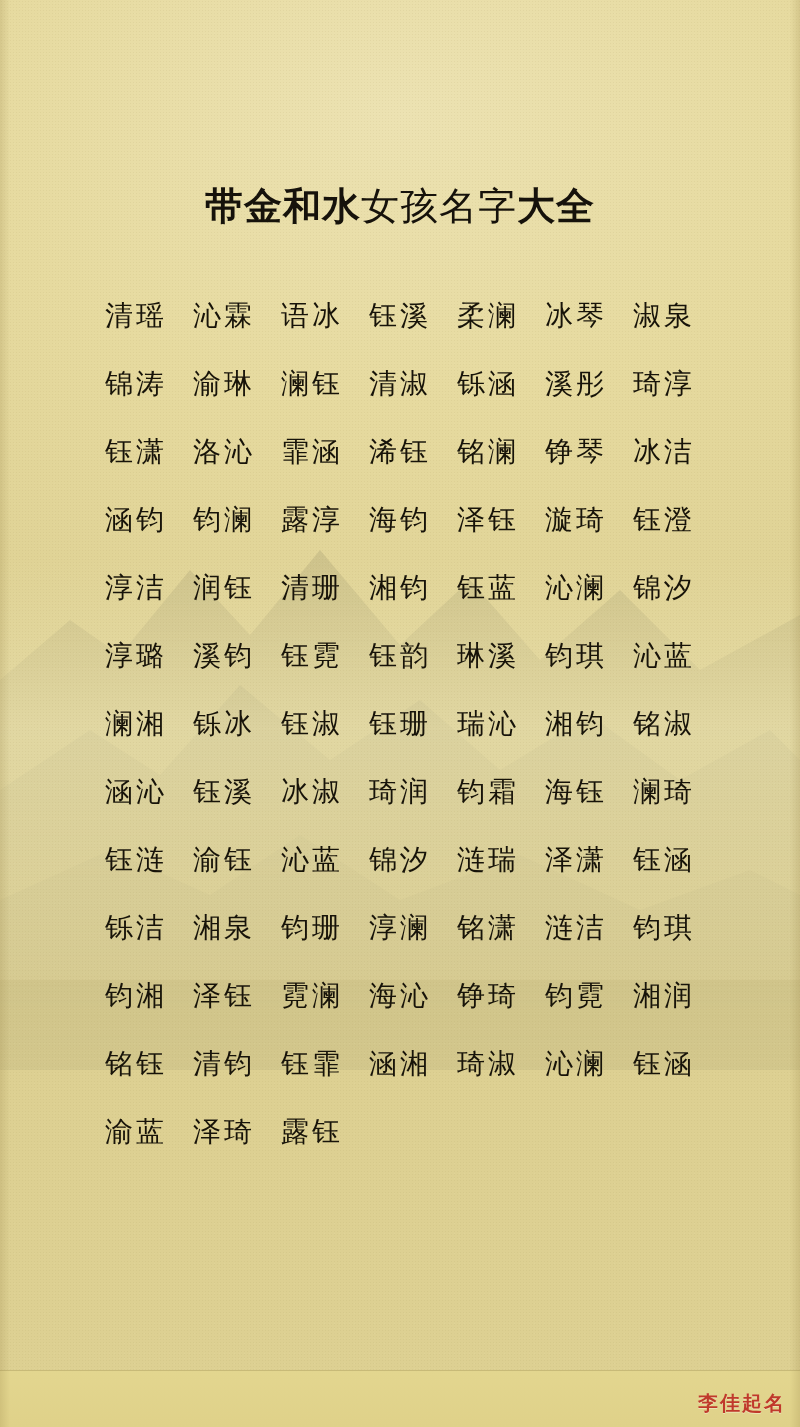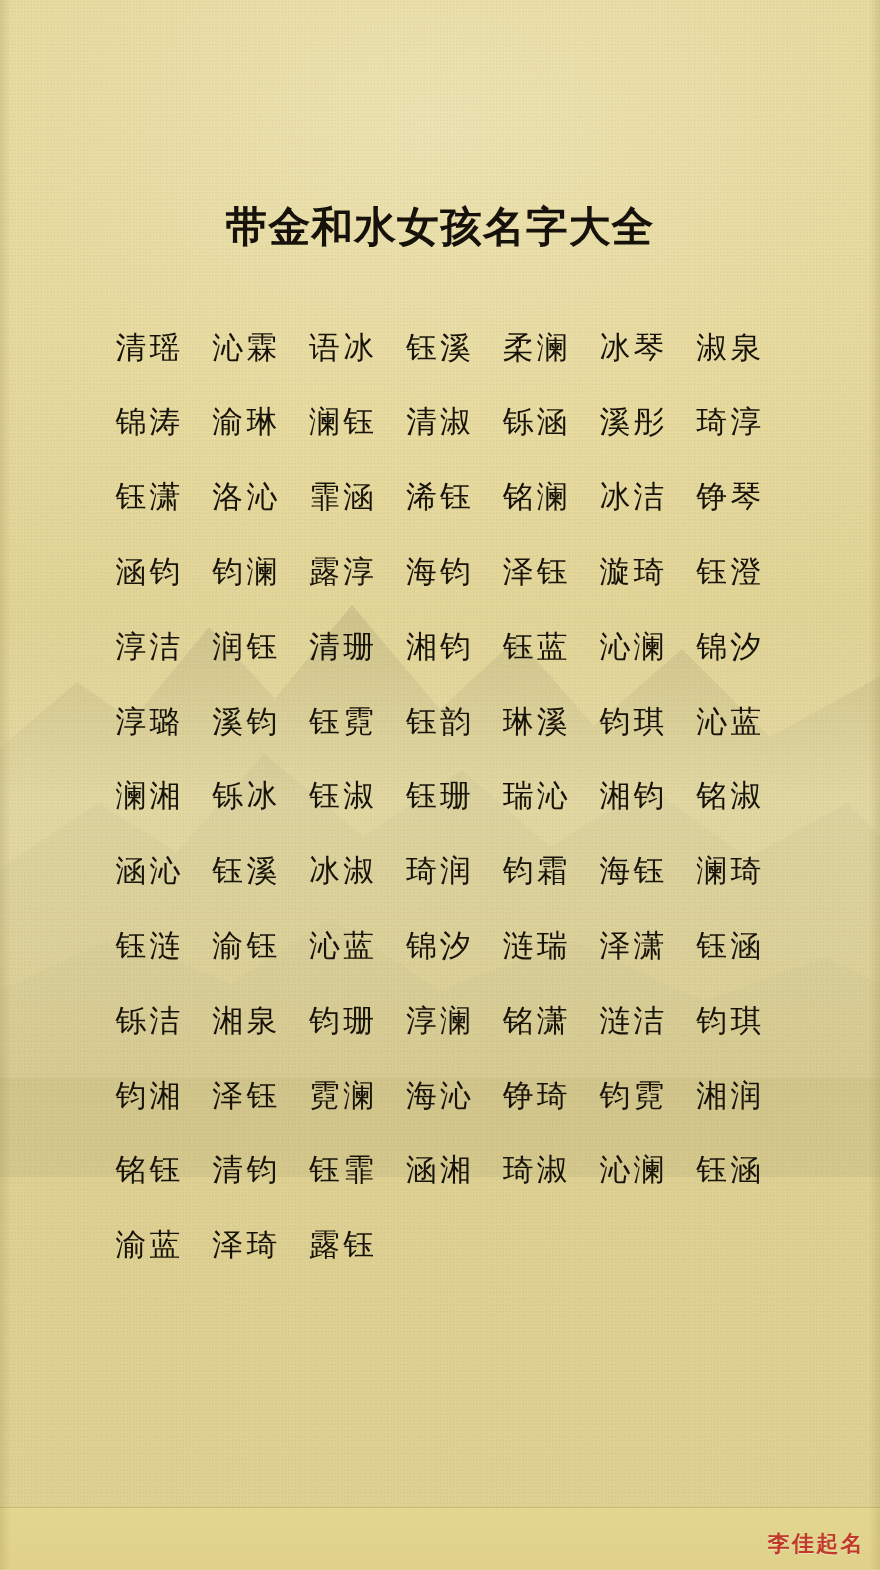--- a/index.html
+++ b/index.html
@@ -64,21 +64,21 @@
     width: 800px;
     text-align: center;
     font-family: "DejaVu Sans", sans-serif;
     font-size: 38px;
     line-height: 48px;
     color: #16120b;
     letter-spacing: 1px;
     white-space: nowrap;
   }
   .title .em {
-    font-weight: bold;
+    font-weight: normal;
   }
   .title .norm {
     font-weight: bold;
   }
 
   .name-grid {
     position: absolute;
     top: 282px;
     left: 92px;
     width: 616px;
@@ -181,22 +181,22 @@
     <div class="cell">清淑</div>
     <div class="cell">铄涵</div>
     <div class="cell">溪彤</div>
     <div class="cell">琦淳</div>
 
     <div class="cell">钰潇</div>
     <div class="cell">洛沁</div>
     <div class="cell">霏涵</div>
     <div class="cell">浠钰</div>
     <div class="cell">铭澜</div>
+    <div class="cell">铮琴</div>
     <div class="cell">冰洁</div>
-    <div class="cell">铮琴</div>
 
     <div class="cell">涵钧</div>
     <div class="cell">钧澜</div>
     <div class="cell">露淳</div>
     <div class="cell">海钧</div>
     <div class="cell">泽钰</div>
     <div class="cell">漩琦</div>
     <div class="cell">钰澄</div>
 
     <div class="cell">淳洁</div>

